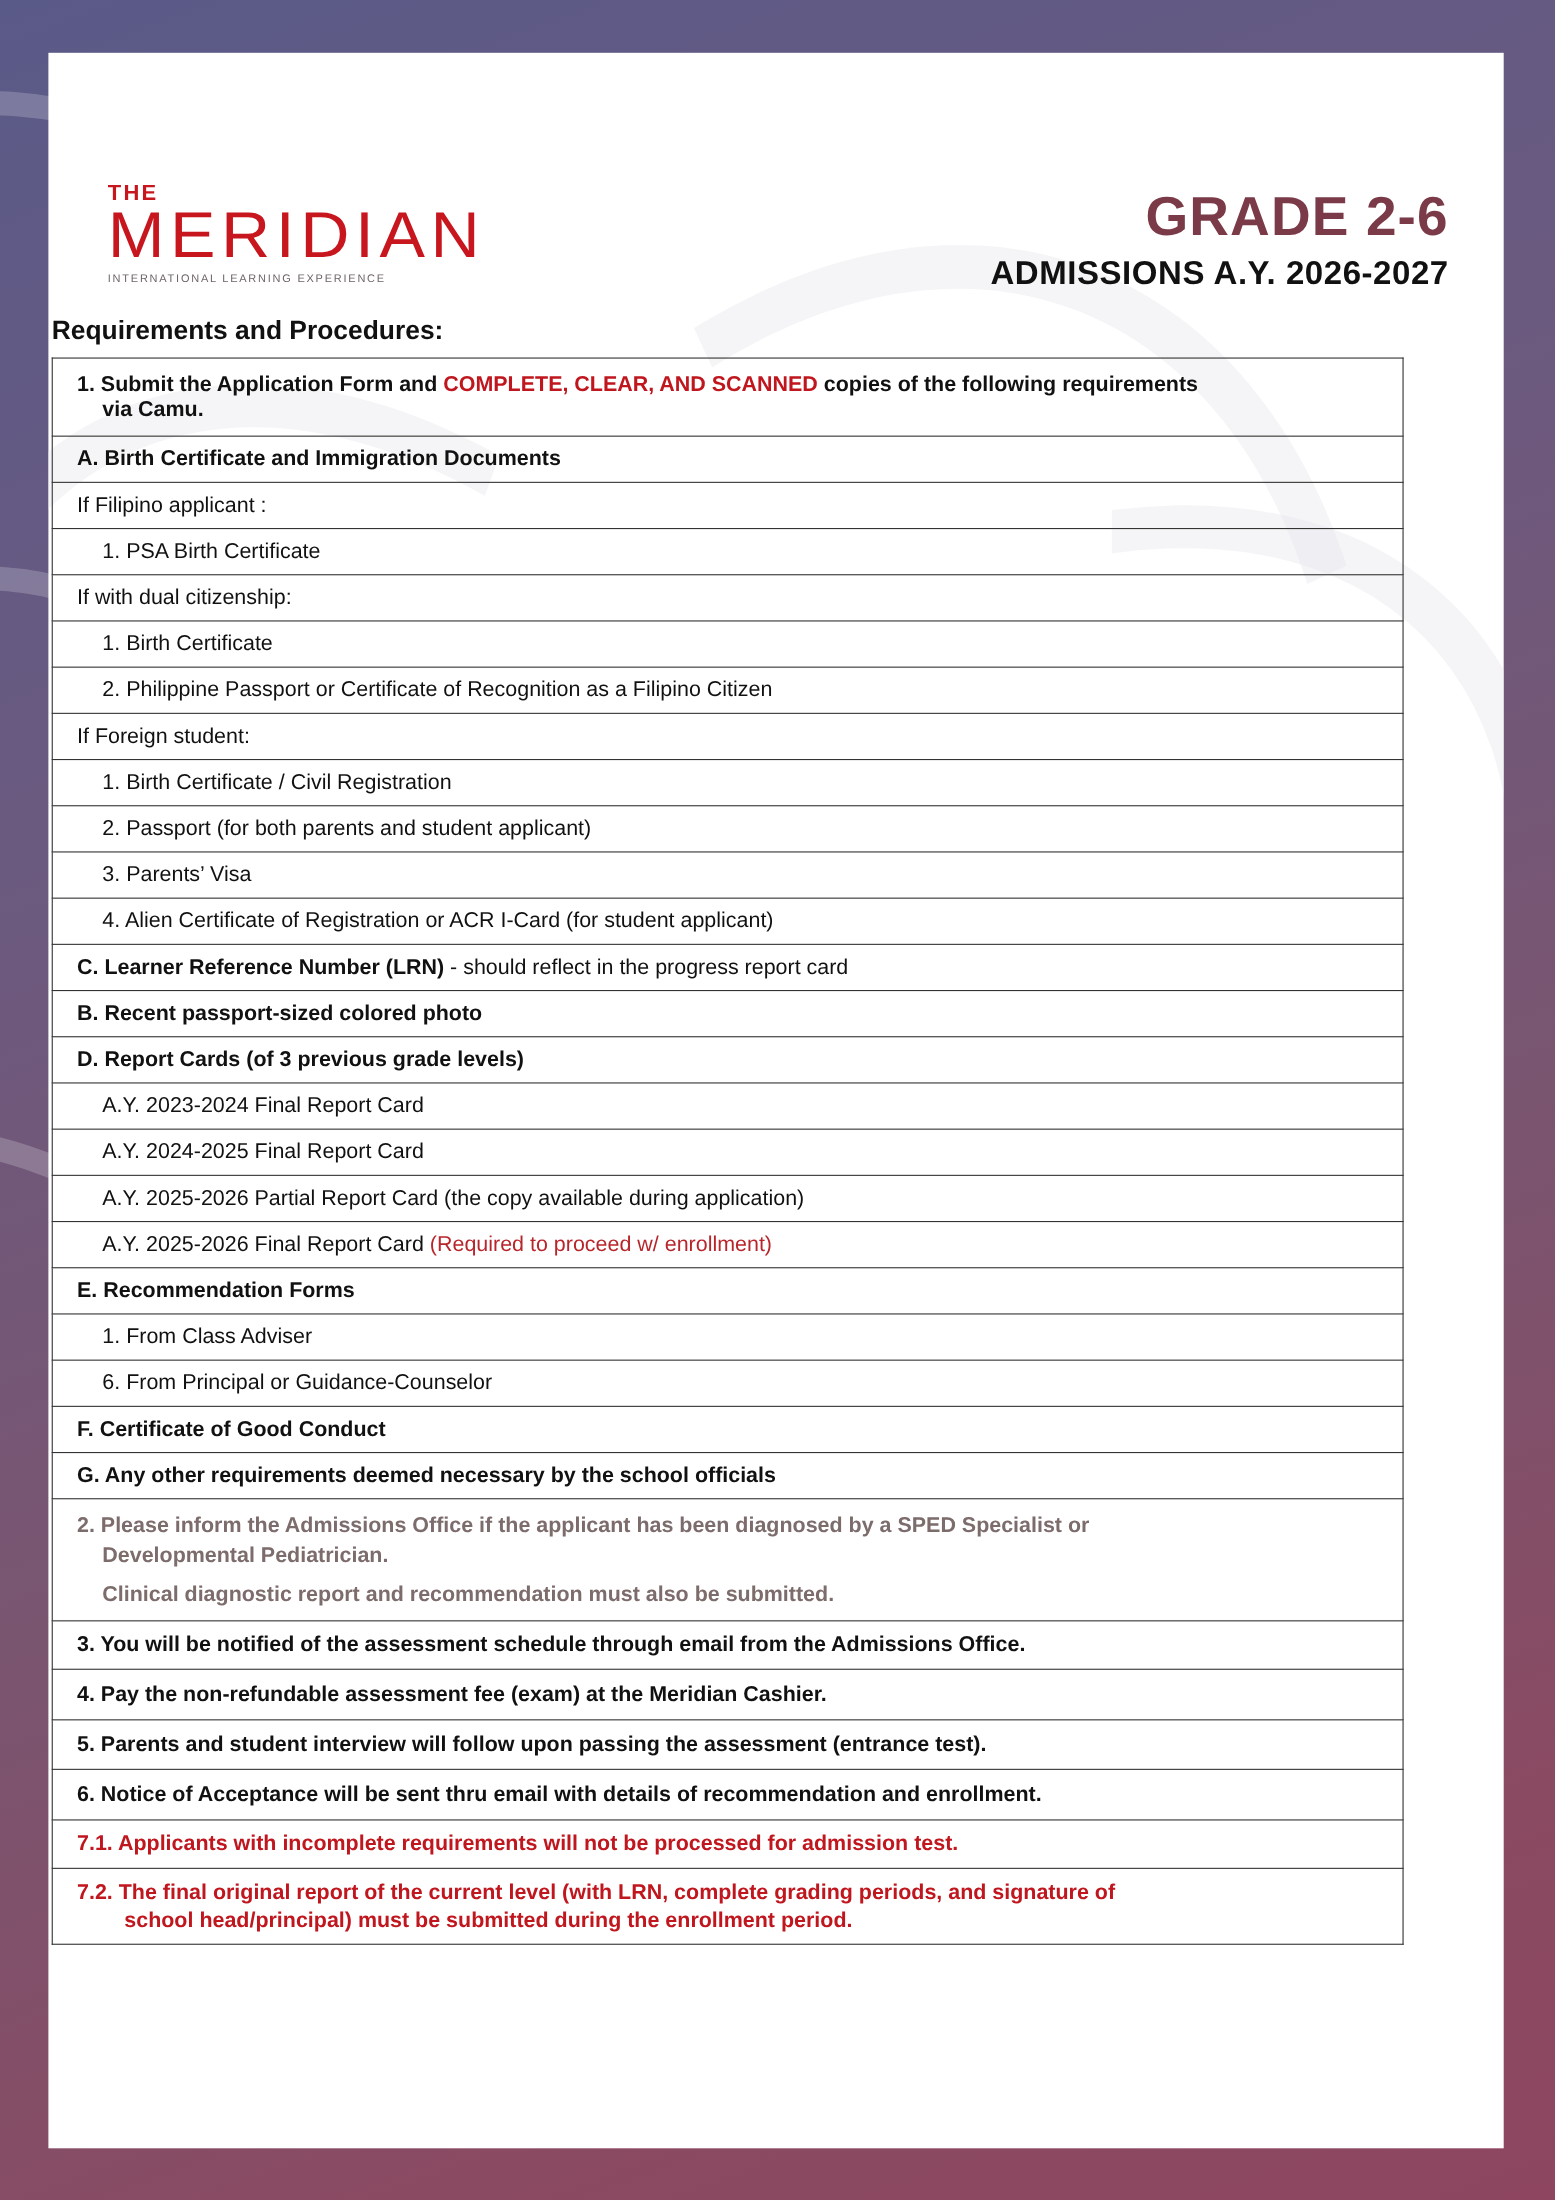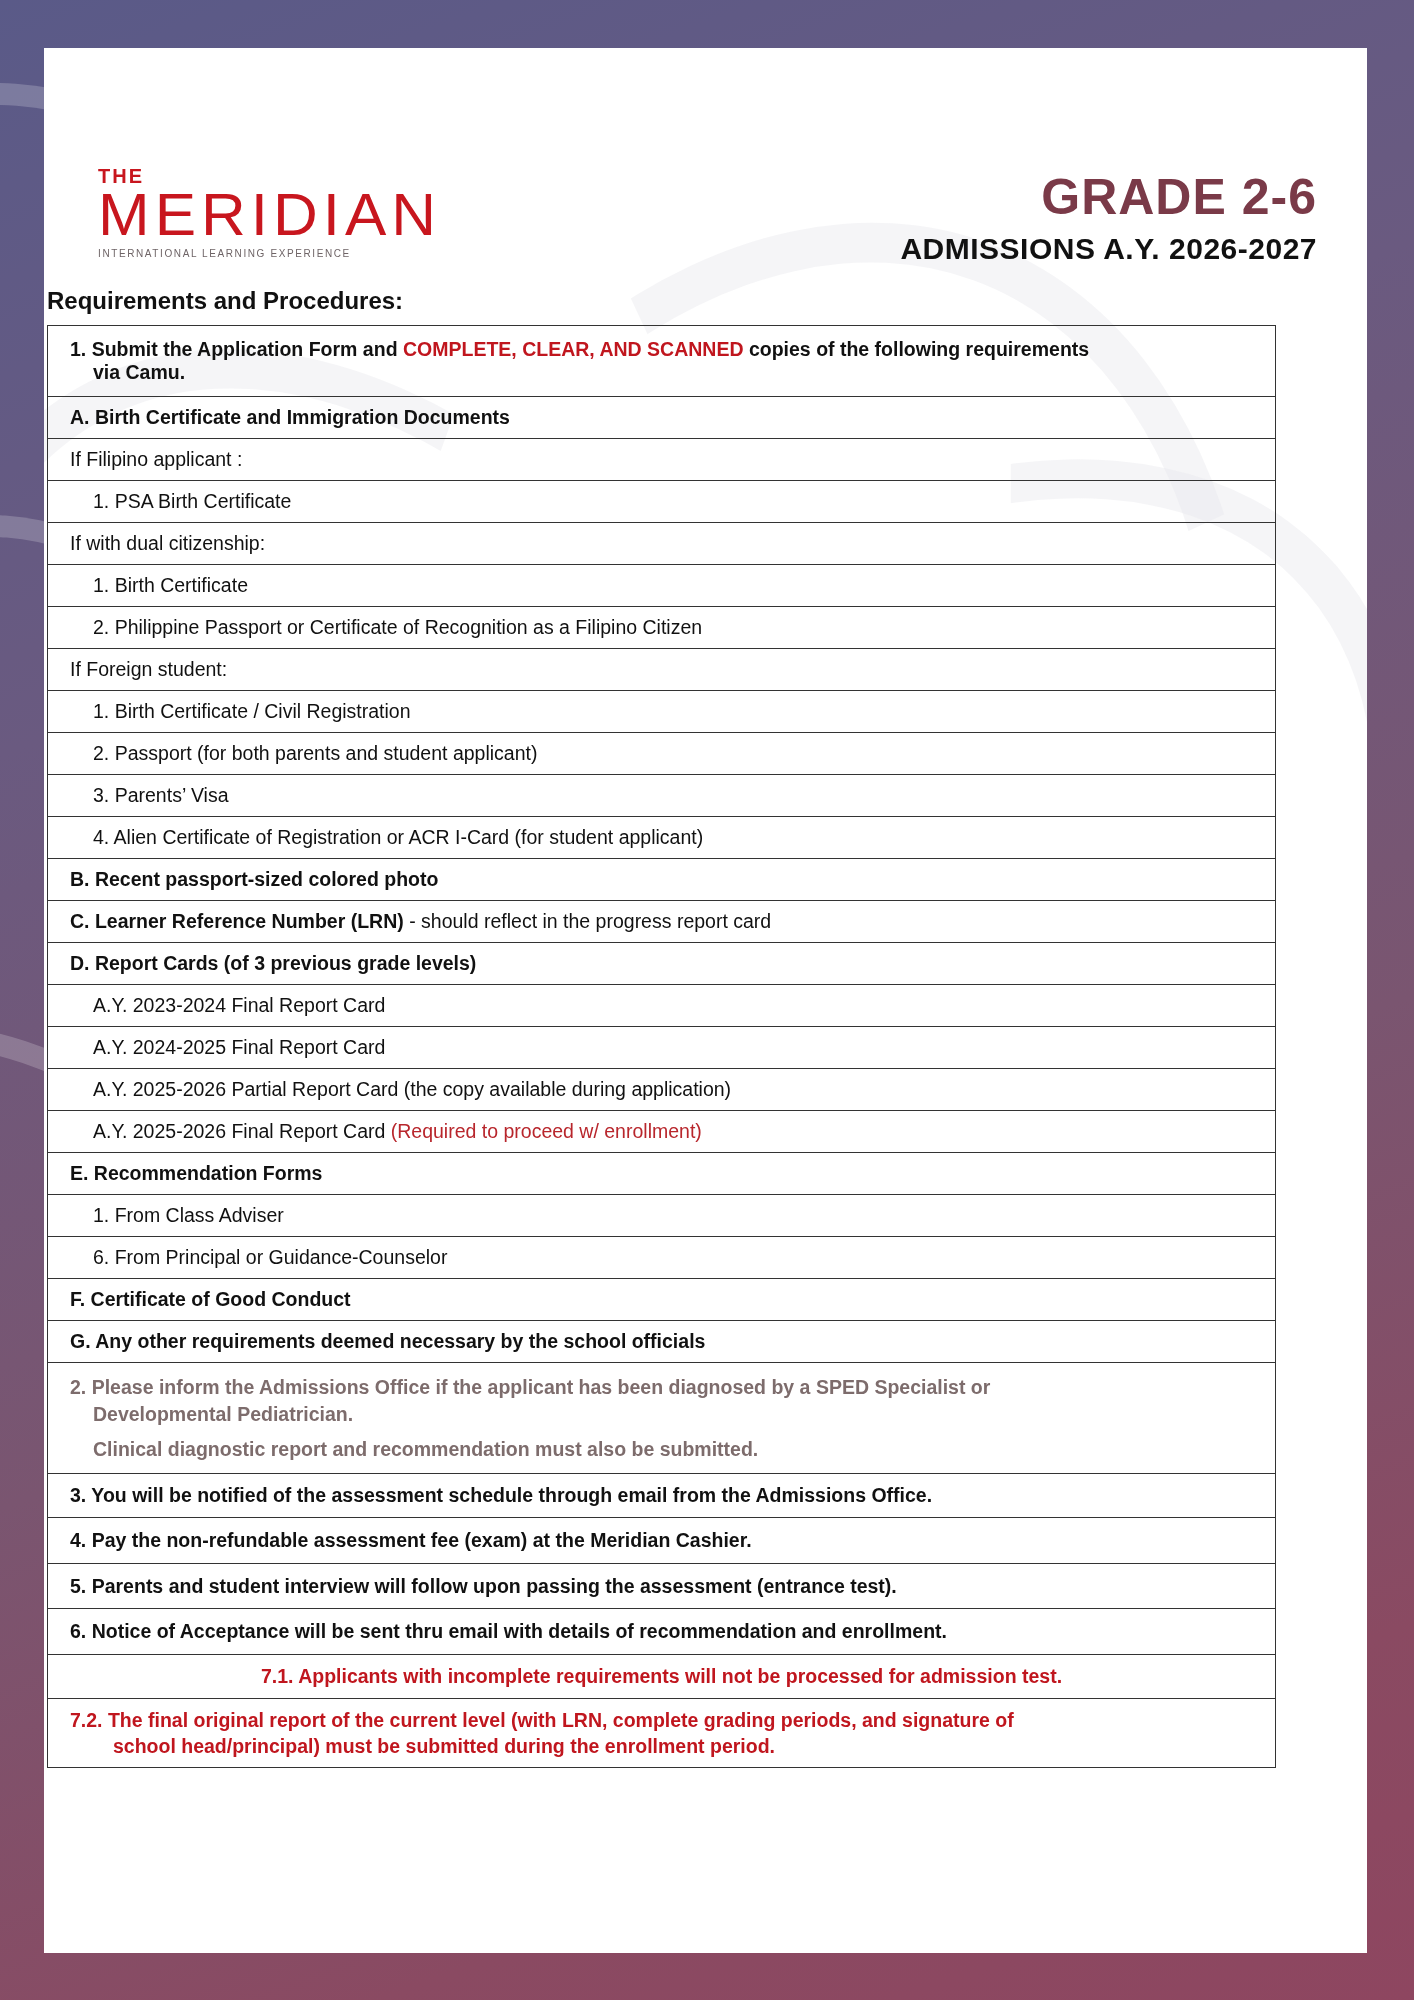--- a/index.html
+++ b/index.html
@@ -105,25 +105,25 @@
   <tr>
         <td class="ind">2. Passport (for both parents and student applicant)</td>
       </tr>
   <tr>
         <td class="ind">3. Parents’ Visa</td>
       </tr>
   <tr>
         <td class="ind">4. Alien Certificate of Registration or ACR I-Card (for student applicant)</td>
       </tr>
   <tr>
+    <td><span class="b">C. Learner Reference Number (LRN)</span><span> - should reflect in the progress report card</span></td>
+  </tr>
+  <tr>
         <td class="b">B. Recent passport-sized colored photo</td>
       </tr>
-  <tr>
-    <td><span class="b">C. Learner Reference Number (LRN)</span><span> - should reflect in the progress report card</span></td>
-  </tr>
   <tr>
         <td class="b">D. Report Cards (of 3 previous grade levels)</td>
       </tr>
   <tr>
         <td class="ind">A.Y. 2023-2024 Final Report Card</td>
       </tr>
   <tr>
         <td class="ind">A.Y. 2024-2025 Final Report Card</td>
       </tr>
   <tr>
@@ -160,21 +160,21 @@
   <tr>
         <td class="b" style="height:45px;">4. Pay the non-refundable assessment fee (exam) at the Meridian Cashier.</td>
       </tr>
   <tr>
         <td class="b" style="height:44px;">5. Parents and student interview will follow upon passing the assessment (entrance test).</td>
       </tr>
   <tr>
         <td class="b" style="height:45px;">6. Notice of Acceptance will be sent thru email with details of recommendation and enrollment.</td>
       </tr>
   <tr>
-        <td class="b red" style="height:43px;text-align:center;">7.1. Applicants with incomplete requirements will not be processed for admission test.</td>
+        <td class="b red" style="height:43px;">7.1. Applicants with incomplete requirements will not be processed for admission test.</td>
       </tr>
   <tr>
     <td class="b red" style="height:68px; line-height:26px;">
       <span>7.2. The final original report of the current level (with LRN, complete grading periods, and signature of</span>
       <span class="cont2">school head/principal) must be submitted during the enrollment period.</span>
     </td>
   </tr>
 </tbody>
   </table>
 

